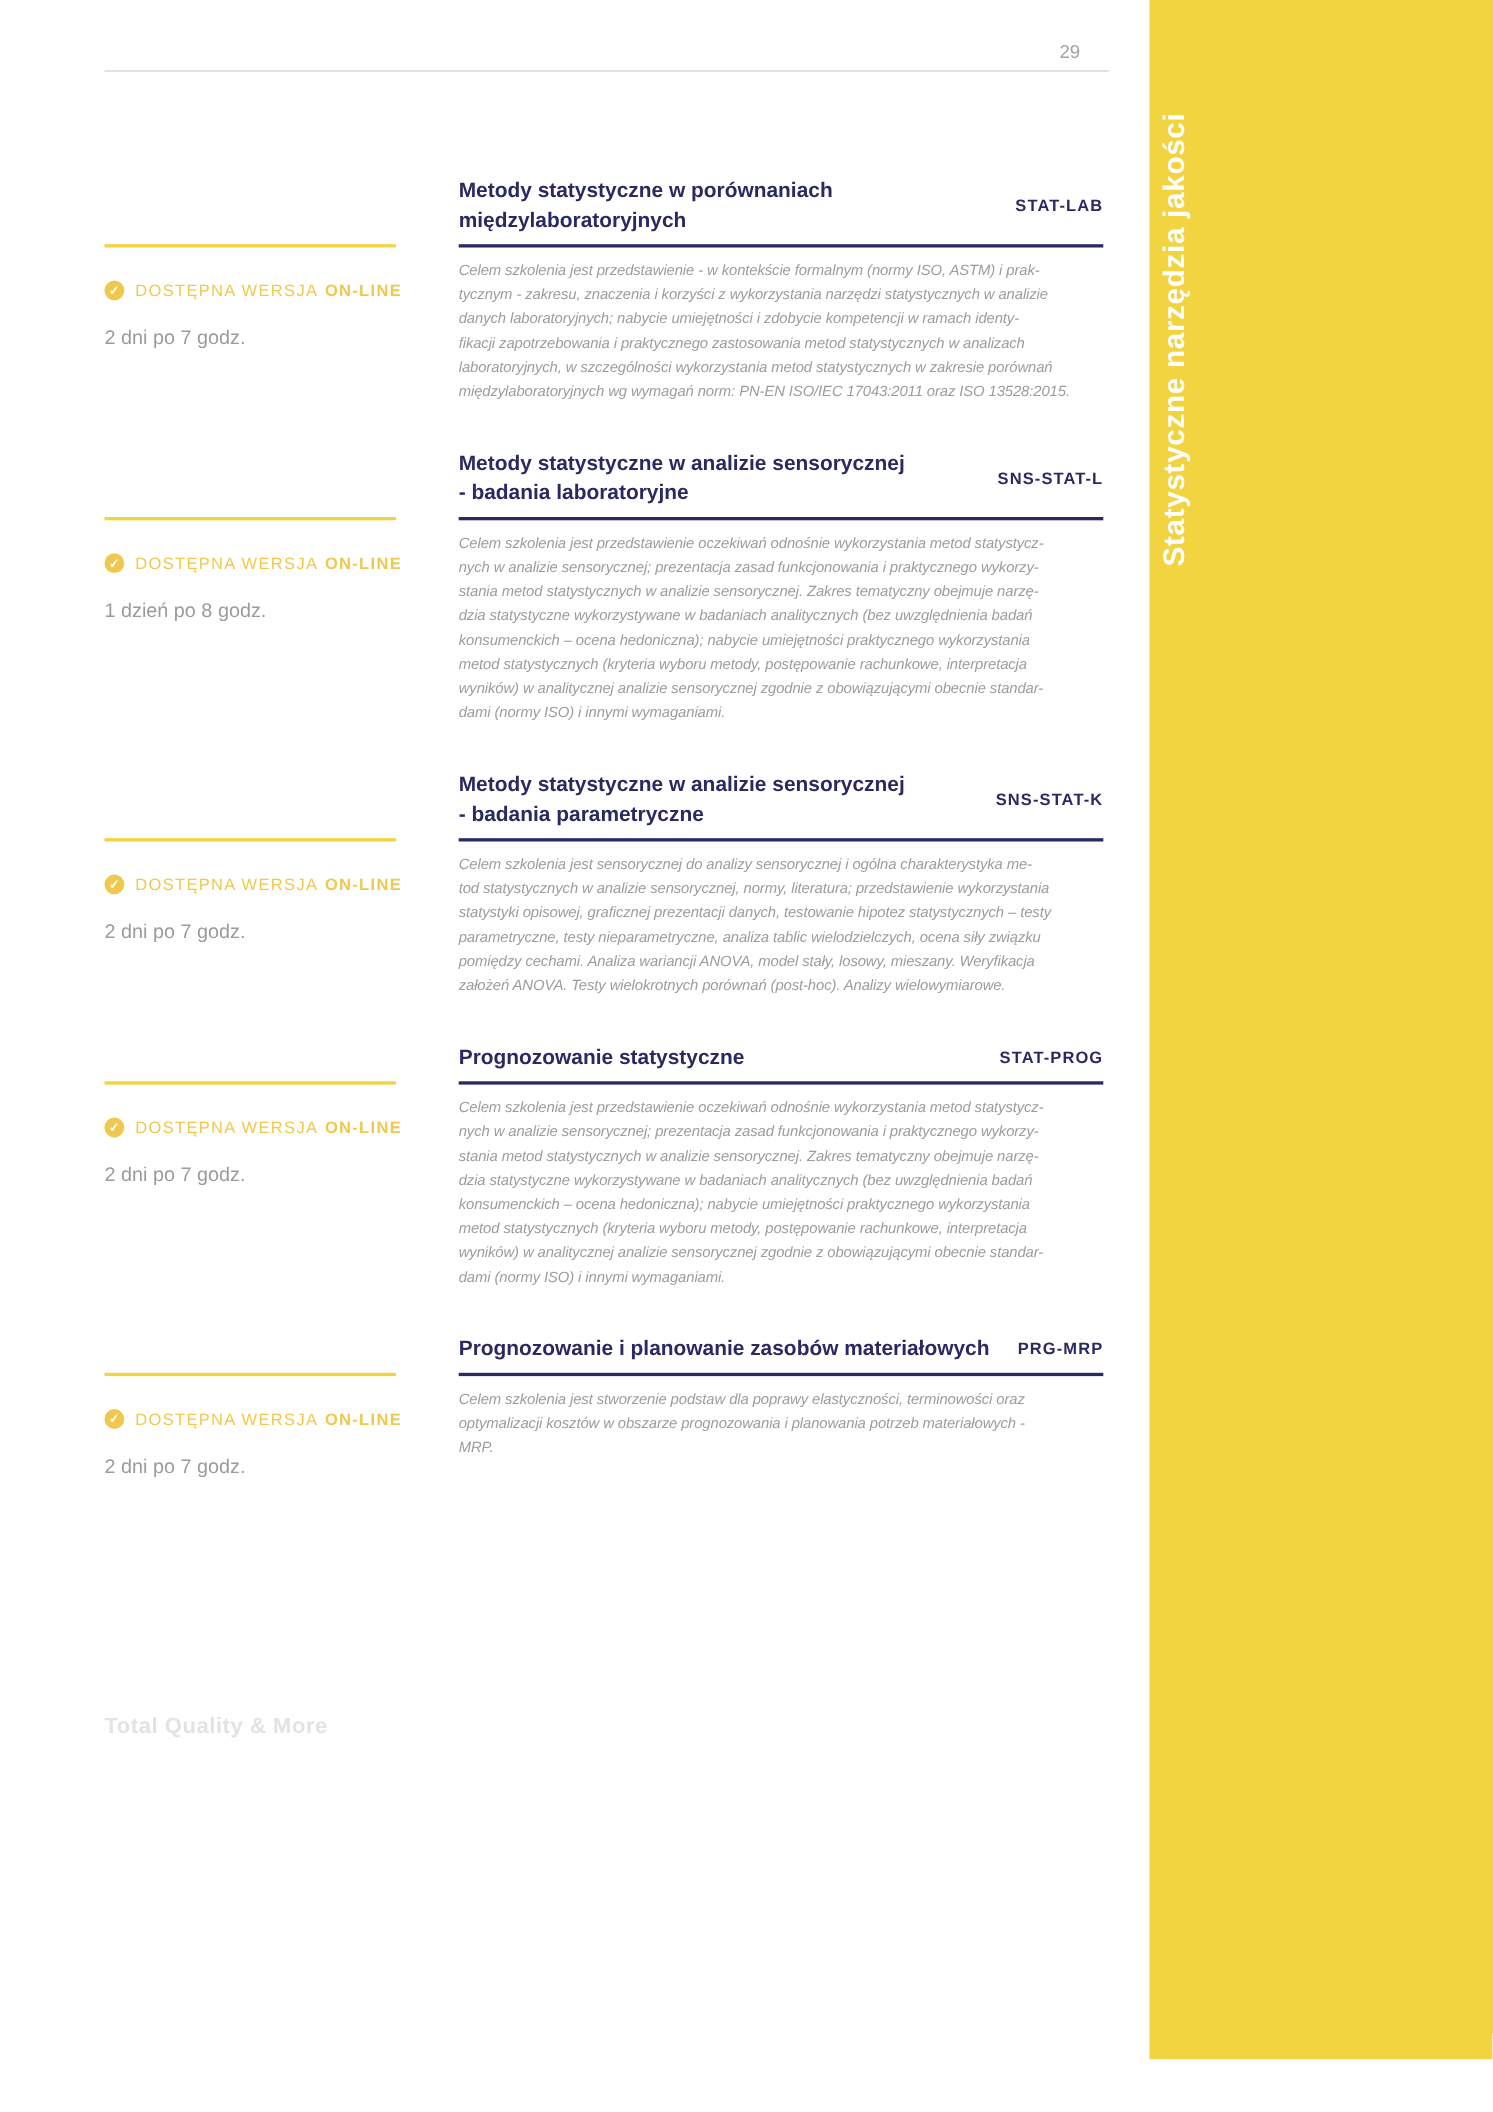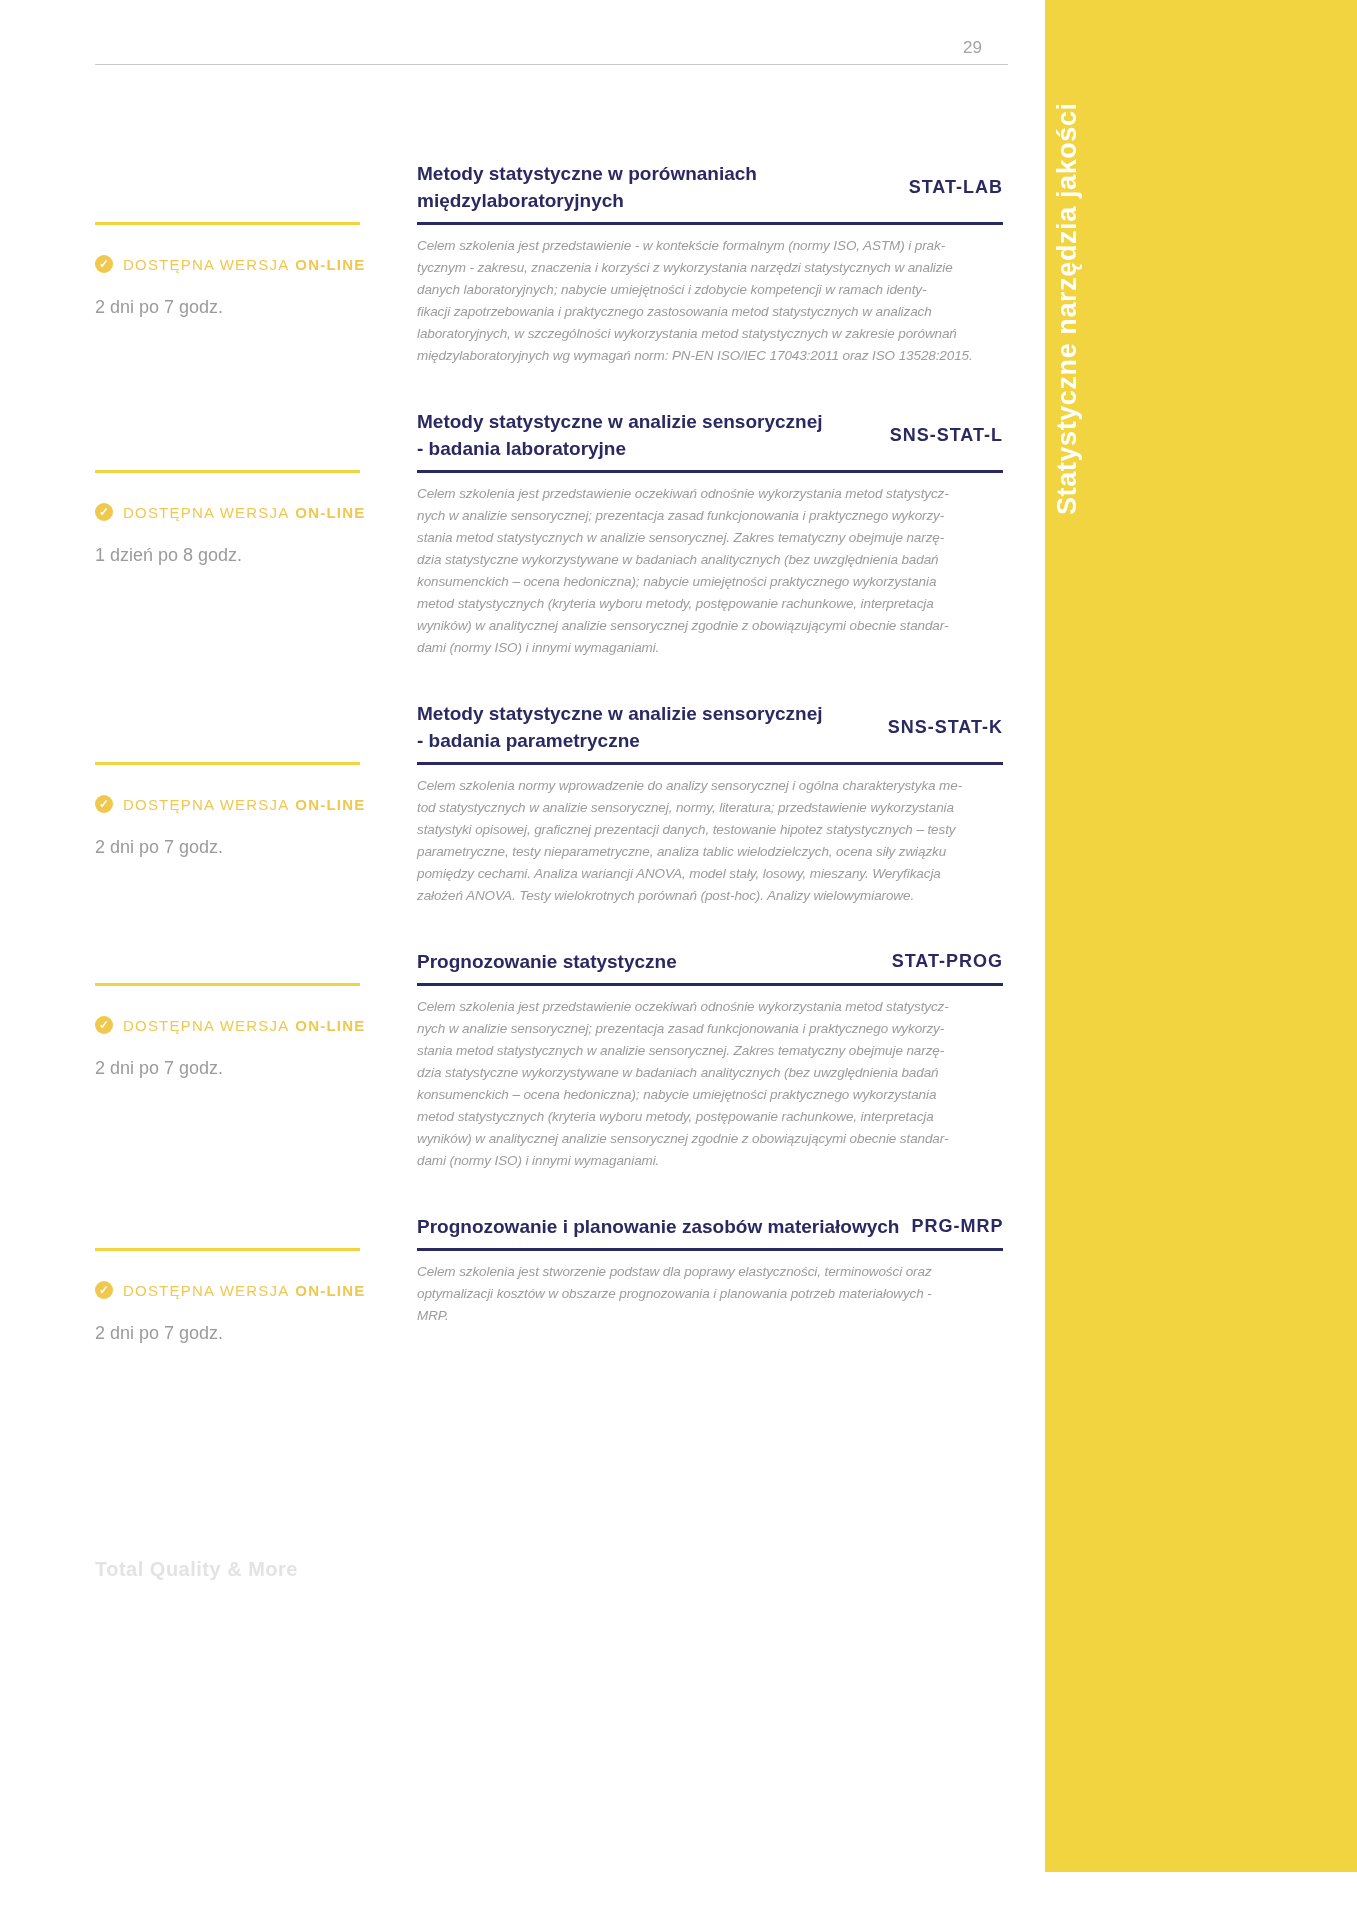--- a/index.html
+++ b/index.html
@@ -37,21 +37,21 @@
     width:18px;height:18px;border-radius:50%;background:var(--badge-yellow);
     color:#fff;font-size:12px;font-weight:bold;display:flex;align-items:center;justify-content:center;
     margin-right:10px;letter-spacing:0;flex:none;
   }
   .badge .online{font-weight:bold;margin-left:6px;}
   .duration{margin-top:24px;color:#9B9B9B;font-size:18px;}
   .main{flex:1;min-width:0;}
   .title-row{display:flex;justify-content:space-between;align-items:center;}
   .title{margin:0;color:var(--navy);font-size:19px;line-height:27px;font-weight:bold;}
   .title-line{white-space:nowrap;}
-  .code{color:var(--navy);font-weight:bold;font-size:18px;letter-spacing:1px;line-height:27px;white-space:nowrap;margin-left:12px;}
+  .code{color:var(--navy);font-weight:bold;font-size:15px;letter-spacing:1px;line-height:27px;white-space:nowrap;margin-left:12px;}
   .rule{height:3px;background:var(--navy);margin-top:8px;}
   .body{margin-top:10px;color:var(--body-gray);font-size:13.5px;line-height:22px;letter-spacing:-0.1px;font-style:italic;}
   .bline{white-space:nowrap;}
   
   .footer-logo{position:absolute;left:95px;top:1558px;color:var(--logo-gray);font-weight:bold;font-size:20px;letter-spacing:0.5px;}
 </style>
 </head>
 <body>
 
 <div class="page">
@@ -137,21 +137,21 @@
     <div class="main">
       <div class="title-row">
         <h2 class="title">
               <div class="title-line">Metody statystyczne w analizie sensorycznej</div>
               <div class="title-line">- badania parametryczne</div>
             </h2>
         <div class="code">SNS-STAT-K</div>
       </div>
       <div class="rule"></div>
       <div class="body">
-            <div class="bline">Celem szkolenia normy wprowadzenie do analizy sensorycznej i ogólna charakterystyka me-</div>
+            <div class="bline">Celem szkolenia jest sensorycznej do analizy sensorycznej i ogólna charakterystyka me-</div>
             <div class="bline">tod statystycznych w analizie sensorycznej, normy, literatura; przedstawienie wykorzystania</div>
             <div class="bline">statystyki opisowej, graficznej prezentacji danych, testowanie hipotez statystycznych – testy</div>
             <div class="bline">parametryczne, testy nieparametryczne, analiza tablic wielodzielczych, ocena siły związku</div>
             <div class="bline">pomiędzy cechami. Analiza wariancji ANOVA, model stały, losowy, mieszany. Weryfikacja</div>
             <div class="bline">założeń ANOVA. Testy wielokrotnych porównań (post-hoc). Analizy wielowymiarowe.</div>
           </div>
     </div>
   </section>
 
   <section class="section lines-1">

